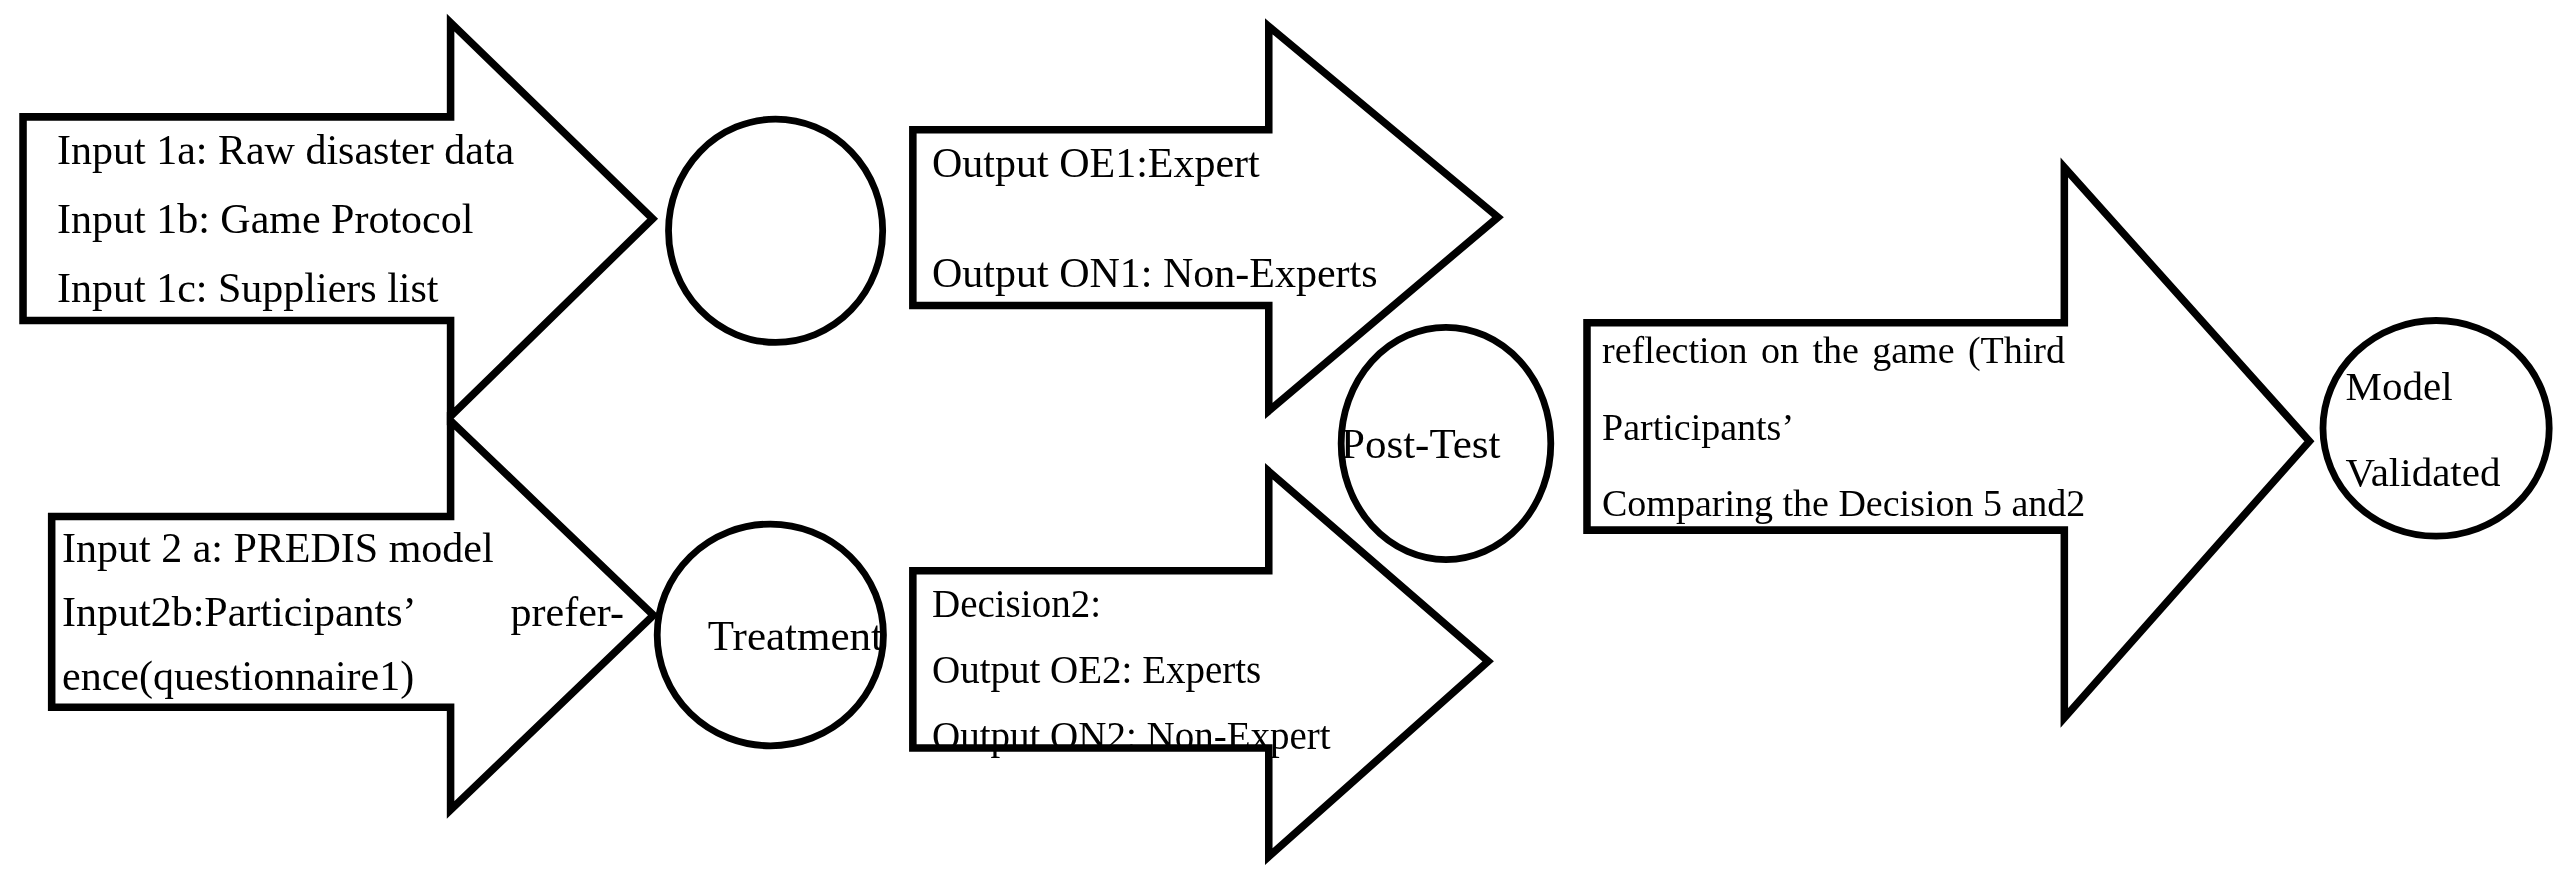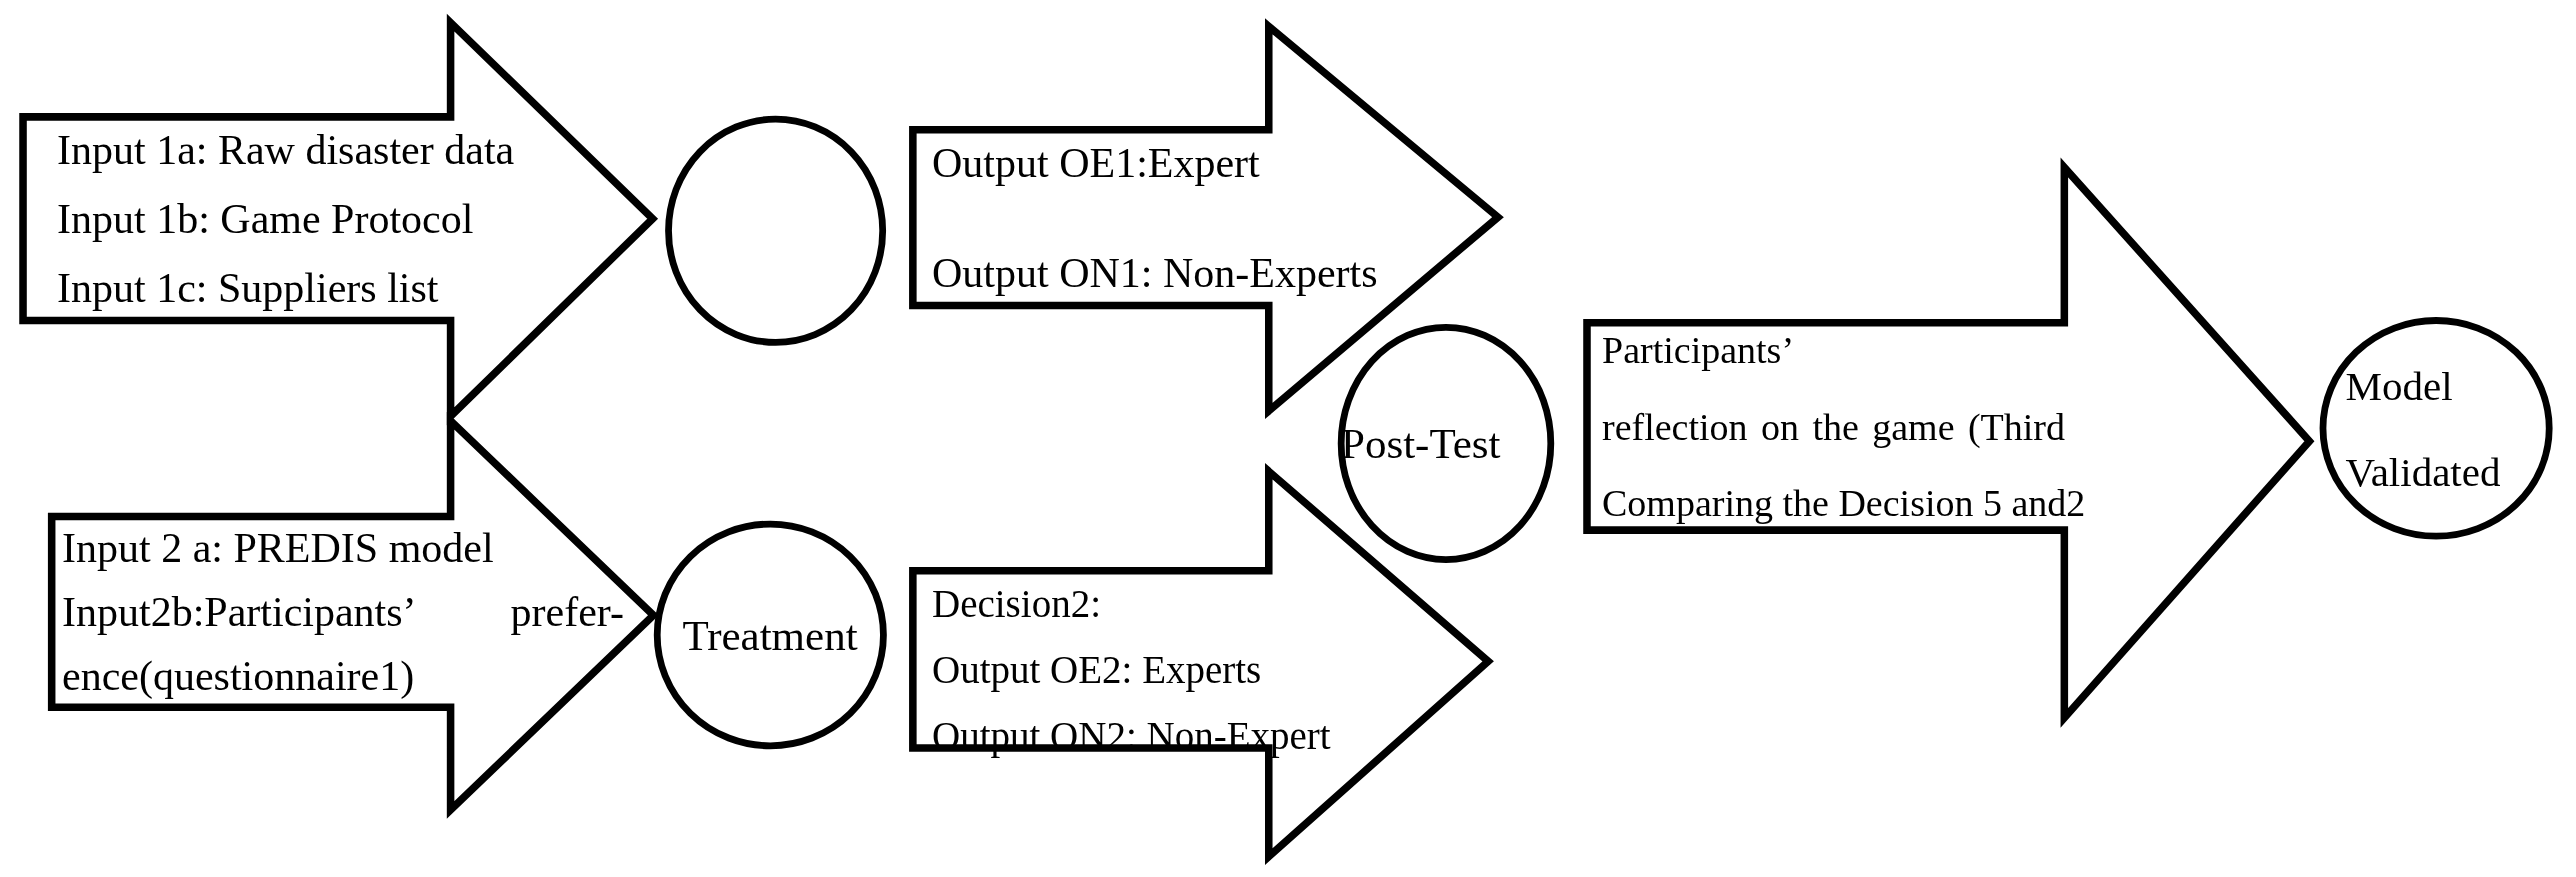--- a/index.html
+++ b/index.html
@@ -21,21 +21,21 @@
   
   .t1 { left:57px;   top:117px; width:649px; height:204px; font-size:42px; line-height:66px; }
   .t2 { left:932px; top:130px; width:603px; height:176px; font-size:42px; line-height:66px; }
   .t3 { left:62px;   top:517px; width:562px; height:191px; font-size:42px; line-height:63px; }
   .t4 { left:932px; top:571px; width:603px; height:177px; font-size:39px; line-height:66px; }
   .t5 { left:1602px; top:324px; width:463px; height:205px; font-size:38px; line-height:52px; }
 
   
   .circle-label { position:absolute; display:flex; flex-direction:column; justify-content:center; }
   .c1 { left:668px;  top:119px; width:214px; height:223px; align-items:center; font-size:43px; }
-  .c2 { left:657px;  top:524px; width:226px; height:222px; align-items:center; font-size:43px; }
+  .c2 { left:657px;  top:524px; width:226px; height:222px; align-items:flex-end; font-size:43px; }
   .c3 { left:1341px; top:327px; width:210px; height:232px; align-items:flex-start; font-size:43px; }
   .c4 { left:2335px; top:321px; width:211px; height:216px; align-items:flex-start; padding-left:10.6px; font-size:41px; line-height:86px; }
 </style>
 </head>
 <body>
 
 <div class="canvas">
 
   <svg class="shapes" viewBox="0 0 3415 1163" aria-hidden="true">
 
@@ -68,22 +68,22 @@
     <div class="ln">ence(questionnaire1)</div>
   </div>
 
   <div class="txt t4">
     <div class="ln">Decision2:</div>
     <div class="ln">Output OE2: Experts</div>
     <div class="ln">Output ON2: Non-Expert</div>
   </div>
 
   <div class="txt t5">
+    <div class="ln justify">reflection on the game (Third</div>
     <div class="ln">Participants’</div>
-    <div class="ln justify">reflection on the game (Third</div>
     <div class="ln">Comparing the Decision 5 and2</div>
   </div>
 
   <div class="circle-label c2">
     <div class="ln">Treatment</div>
   </div>
   <div class="circle-label c3">
     <div class="ln">Post-Test</div>
   </div>
   <div class="circle-label c4">

